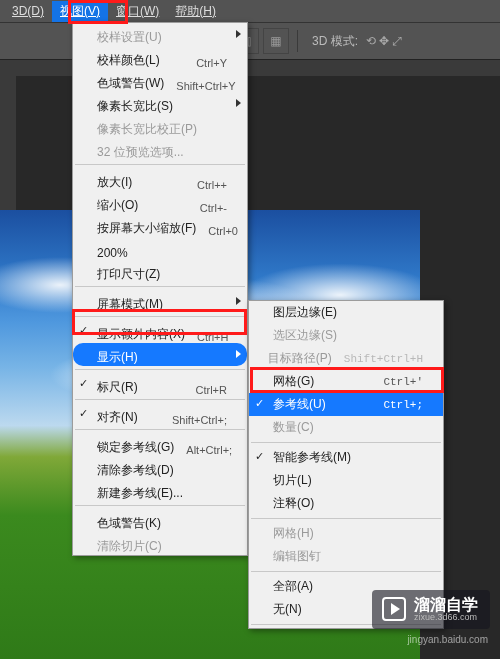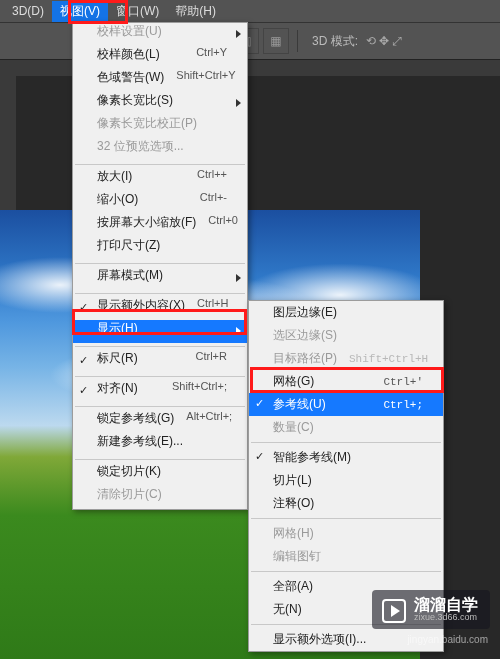--- a/index.html
+++ b/index.html
@@ -19,20 +19,21 @@
     height: 22px;
     background: #535353;
     display: flex;
     align-items: center;
     padding-left: 4px;
   }
   .menubar .menu-item {
     padding: 2px 8px;
     color: #ddd;
     cursor: default;
+    text-decoration: underline;
   }
   .menubar .menu-item.active {
     background: #1473e6;
     color: #fff;
   }
 
   
   .toolbar {
     height: 38px;
     background: #535353;
@@ -88,73 +89,73 @@
   .menu {
     position:absolute;
     top: 22px; left: 72px;
     width: 176px;
     background: #f0f0f0;
     border: 1px solid #9c9c9c;
     color: #222;
     box-shadow: 2px 2px 6px rgba(0,0,0,0.4);
   }
   .menu .row {
-    display:flex; align-items:flex-start;
+    display:flex; align-items:flex-end;
     height: 23px;
     padding: 0 20px 0 24px;
     position:relative;
     white-space: nowrap;
   }
   .menu .row.disabled { color:#9a9a9a; }
   .menu .row .lbl { flex:1; }
   .menu .row .sc  { color:#555; font-size:11px; margin-left:12px; }
   .menu .row .chk {
     position:absolute; left:6px; top:4px; font-size:11px; color:#222;
   }
   .menu .row .arrow {
     position:absolute; right:6px; top:7px;
     width:0;height:0;border-top:4px solid transparent;border-bottom:4px solid transparent;border-left:5px solid #333;
   }
-  .menu .row.highlight { background:#1579ff; color:#fff; }
+  .menu .row.highlight { background:#1579ff; color:#fff;border-radius:10px; }
   .menu .row.highlight .arrow { border-left-color:#fff; }
   .menu .divider { height:1px; margin:3px 2px; background:#c8c8c8; }
 
   
   .submenu {
     position:absolute;
     top: 300px; left: 248px;
     width: 196px;
     background: #f0f0f0;
     border: 1px solid #9c9c9c;
     color: #222;
     box-shadow: 2px 2px 6px rgba(0,0,0,0.4);
   }
   .submenu .row { display:flex; align-items:center; height:23px; padding:0 20px 0 24px; position:relative; white-space:nowrap;}
-  .submenu .row.disabled { color:#9a9a9a; }
+  .submenu .row.disabled { color:#9a9a9a;justify-content:flex-end; }
   .submenu .row .lbl { flex:1; }
   .submenu .row .sc  { color:#555; font-size:11px; margin-left:12px;font-family:Liberation Mono, monospace; }
   .submenu .row.disabled .sc { color:#b8b8b8; }
   .submenu .row .chk { position:absolute; left:6px; top:4px; font-size:11px; color:#222; }
   .submenu .row.highlight { background:#1579ff; color:#fff; }
   .submenu .row.highlight .sc { color:#fff; }
   .submenu .row.highlight .chk { color:#fff; }
   .submenu .divider { height:1px; margin:3px 2px; background:#c8c8c8; }
 
   
   .redbox { position:absolute; border:3px solid #ff1a1a; pointer-events:none; }
   .rb1 { top:0px; left:68px; width:60px; height:24px; }
   .rb2 { top:309px; left:72px; width:175px; height:26px; }
   .rb3 { top:367px; left:250px; width:194px; height:26px; }
 
   
   .watermark {
     position:absolute; right:10px; bottom:30px;
     background: rgba(20,20,30,0.6);
     color:#fff; padding:6px 12px 6px 10px;
-    display:flex; align-items:flex-end; gap:8px;
+    display:flex; align-items:center; gap:8px;
     border-radius:4px;
   }
   .watermark .playicon {
     width:24px;height:24px;border:2px solid #fff;border-radius:4px;
     display:flex;align-items:center;justify-content:center;
   }
   .watermark .playicon::before{
     content:"";width:0;height:0;border-top:6px solid transparent;border-bottom:6px solid transparent;border-left:9px solid #fff;margin-left:2px;
   }
   .watermark .txt {line-height:1.1;}
@@ -220,20 +221,23 @@
     </div>
     <div class="row">
       <span class="lbl">缩小(O)</span>
       <span class="sc">Ctrl+-</span>
     </div>
     <div class="row">
       <span class="lbl">按屏幕大小缩放(F)</span>
       <span class="sc">Ctrl+0</span>
     </div>
     <div class="row">
+      <span class="lbl">200%</span>
+    </div>
+    <div class="row">
       <span class="lbl">打印尺寸(Z)</span>
     </div>
     <div class="divider"></div>
     <div class="row">
       <span class="lbl">屏幕模式(M)</span>
       <span class="arrow"></span>
     </div>
     <div class="divider"></div>
     <div class="row">
       <span class="chk">✓</span>
@@ -255,25 +259,28 @@
       <span class="chk">✓</span>
       <span class="lbl">对齐(N)</span>
       <span class="sc">Shift+Ctrl+;</span>
     </div>
     <div class="divider"></div>
     <div class="row">
       <span class="lbl">锁定参考线(G)</span>
       <span class="sc">Alt+Ctrl+;</span>
     </div>
     <div class="row">
+      <span class="lbl">清除参考线(D)</span>
+    </div>
+    <div class="row">
       <span class="lbl">新建参考线(E)...</span>
     </div>
     <div class="divider"></div>
     <div class="row">
-      <span class="lbl">锁定切片(K)</span>
+      <span class="lbl">色域警告(K)</span>
     </div>
     <div class="row disabled">
       <span class="lbl">清除切片(C)</span>
     </div>
   </div>
 
 <div class="submenu" id="show-submenu">
     <div class="row">
       <span class="lbl">图层边缘(E)</span>
     </div>
@@ -315,23 +322,20 @@
       <span class="lbl">编辑图钉</span>
     </div>
     <div class="divider"></div>
     <div class="row">
       <span class="lbl">全部(A)</span>
     </div>
     <div class="row">
       <span class="lbl">无(N)</span>
     </div>
     <div class="divider"></div>
-    <div class="row">
-      <span class="lbl">显示额外选项(I)...</span>
-    </div>
   </div>
 
 <div class="redbox rb1"></div>
 <div class="redbox rb2"></div>
 <div class="redbox rb3"></div>
 
 <div class="watermark">
   <div class="playicon"></div>
   <div class="txt">
     <div class="t1">溜溜自学</div>

